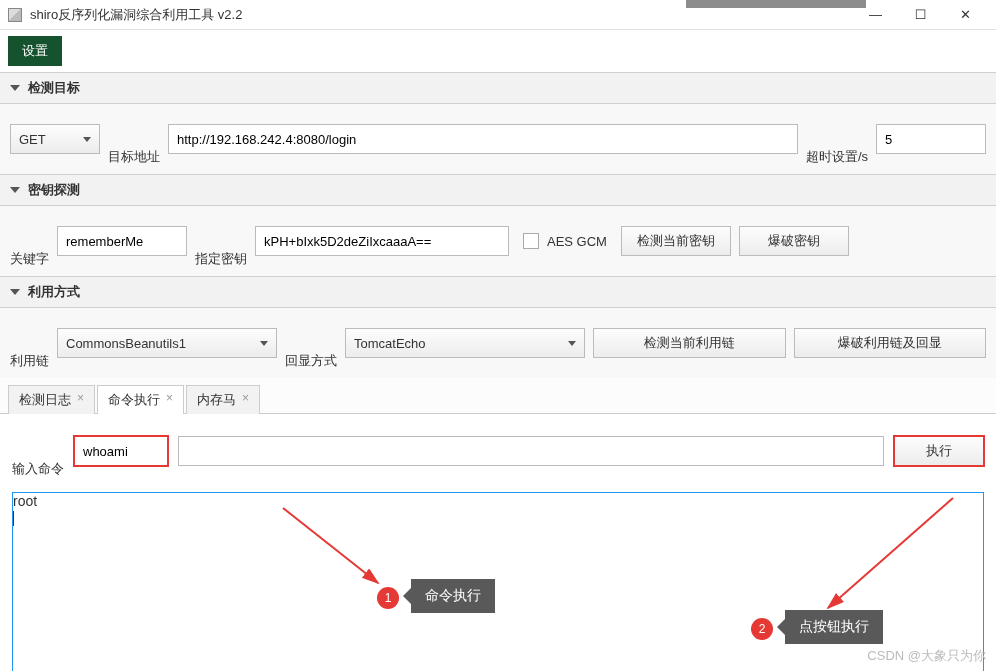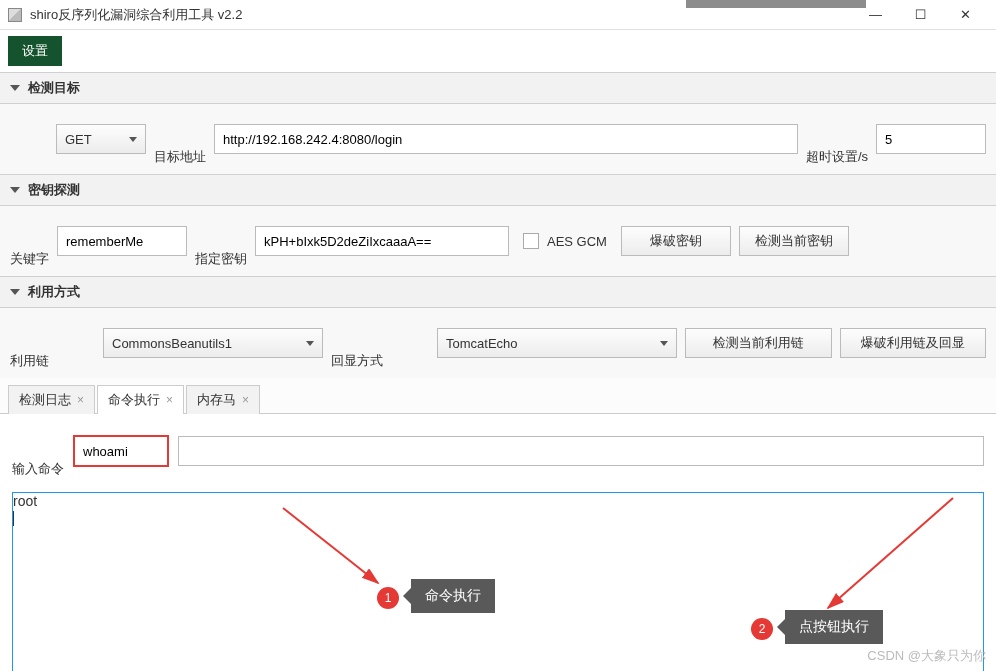--- a/index.html
+++ b/index.html
@@ -83,21 +83,20 @@
     border:1px solid #bbb;
     background:#fff;
     padding: 5px 8px;
     font-size:13px;
     height: 30px;
   }
   .combo {
     display:flex; align-items:center; justify-content:space-between;
     background:linear-gradient(#fdfdfd,#ececec);
     min-width: 90px;
-    margin-left: 46px;
   }
   .combo .caret {
     width:0;height:0;
     border-left:4px solid transparent;
     border-right:4px solid transparent;
     border-top:5px solid #555;
     margin-left:8px;
   }
   .btn {
     background:linear-gradient(#fdfdfd,#ececec);
@@ -115,21 +114,21 @@
     padding: 6px 8px 0 8px;
     gap:2px;
     border-bottom:1px solid #ccc;
     background:#fcfcfc;
   }
   .tab {
     border:1px solid #ccc;
     border-bottom:none;
     padding:5px 10px;
     background:#f2f2f2;
-    display:flex;align-items:center;gap:4px;
+    display:flex;align-items:flex-start;gap:4px;
     position:relative;
     top:1px;
   }
   .tab.active { background:#fff; }
   .tab .x { color:#999; font-size:12px; margin-left:2px;}
   
   .cmd-row {
     display:flex;
     align-items:center;
     gap:10px;
@@ -236,24 +235,24 @@
   <div class="section-body">
     <span class="label">关键字</span>
     <input type="text" style="width: 130px;" value="rememberMe">
     <span class="label">指定密钥</span>
     <input type="text" style="width: 254px;" value="kPH+bIxk5D2deZiIxcaaaA==">
     <label style="display:flex;align-items:center;gap:4px;margin:0 6px">
       <span class="checkbox"></span>
       <span>AES GCM</span>
     </label>
     <div class="btn">
-        <span>爆破密钥</span>
+        <span>检测当前密钥</span>
       </div>
     <div class="btn">
-        <span>检测当前密钥</span>
+        <span>爆破密钥</span>
       </div>
   </div>
 </div>
 
 <div class="section">
   <div class="section-header">
     <span class="disclose"></span>
     <span>利用方式</span>
   </div>
   <div class="section-body">
@@ -288,20 +287,23 @@
   <div class="tab">
     <span>内存马</span>
     <span class="x">×</span>
   </div>
 </div>
 
 <div class="cmd-row">
   <span class="label">输入命令</span>
   <input type="text" class="redbox" style="max-width: 94px;" value="whoami">
   <input type="text" style="flex: 1 1 0%;">
+  <div class="btn exec-btn redbox">
+      <span>执行</span>
+    </div>
 </div>
 
 <div class="output"><span>root</span>
 <span class="cursor-line"></span>
 
   
   <svg class="arrow" style="left:150px;top:5px" width="230" height="110">
     <defs>
         <marker id="ah1" markerWidth="10" markerHeight="10" refX="8" refY="3" orient="auto">
           <path d="M0,0 L0,6 L9,3 z" fill="#e53935"></path>

